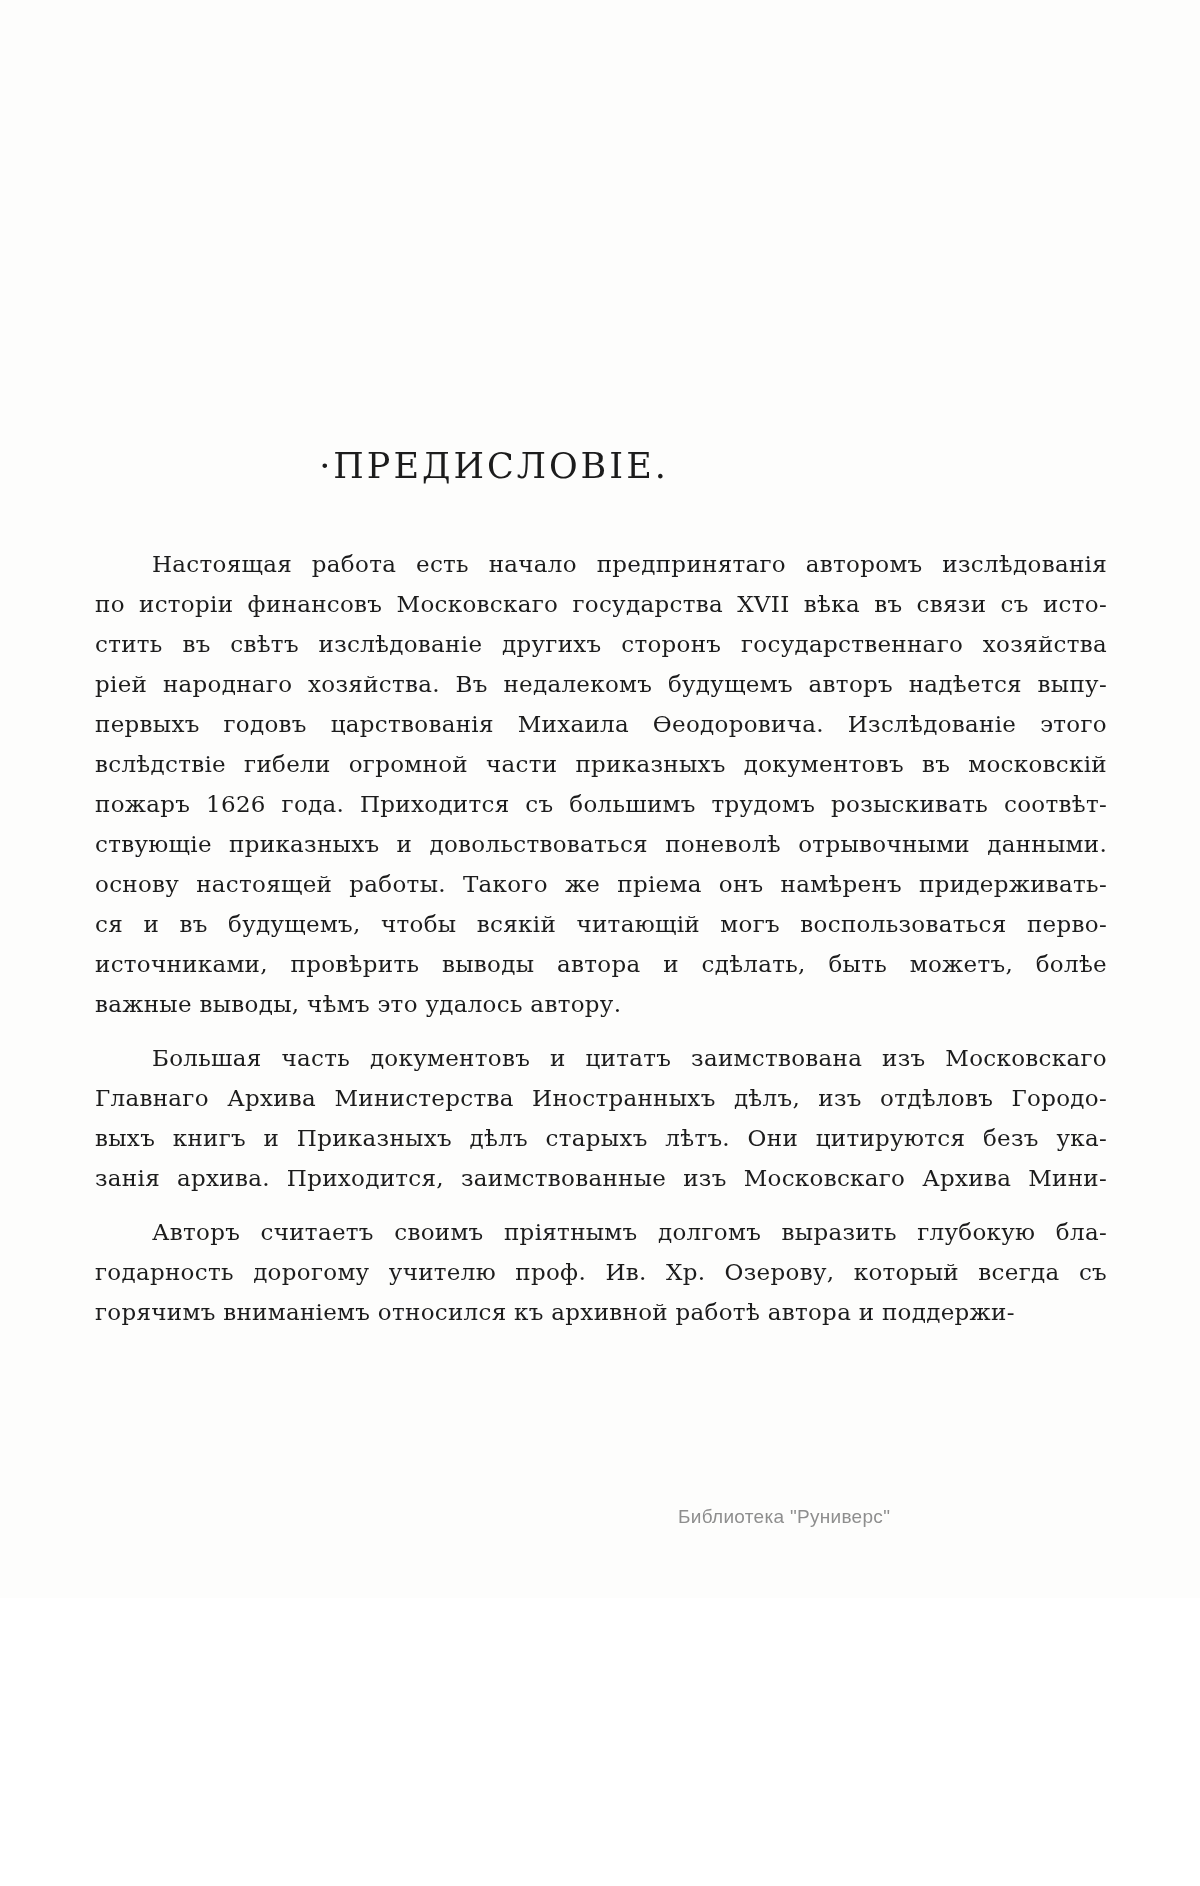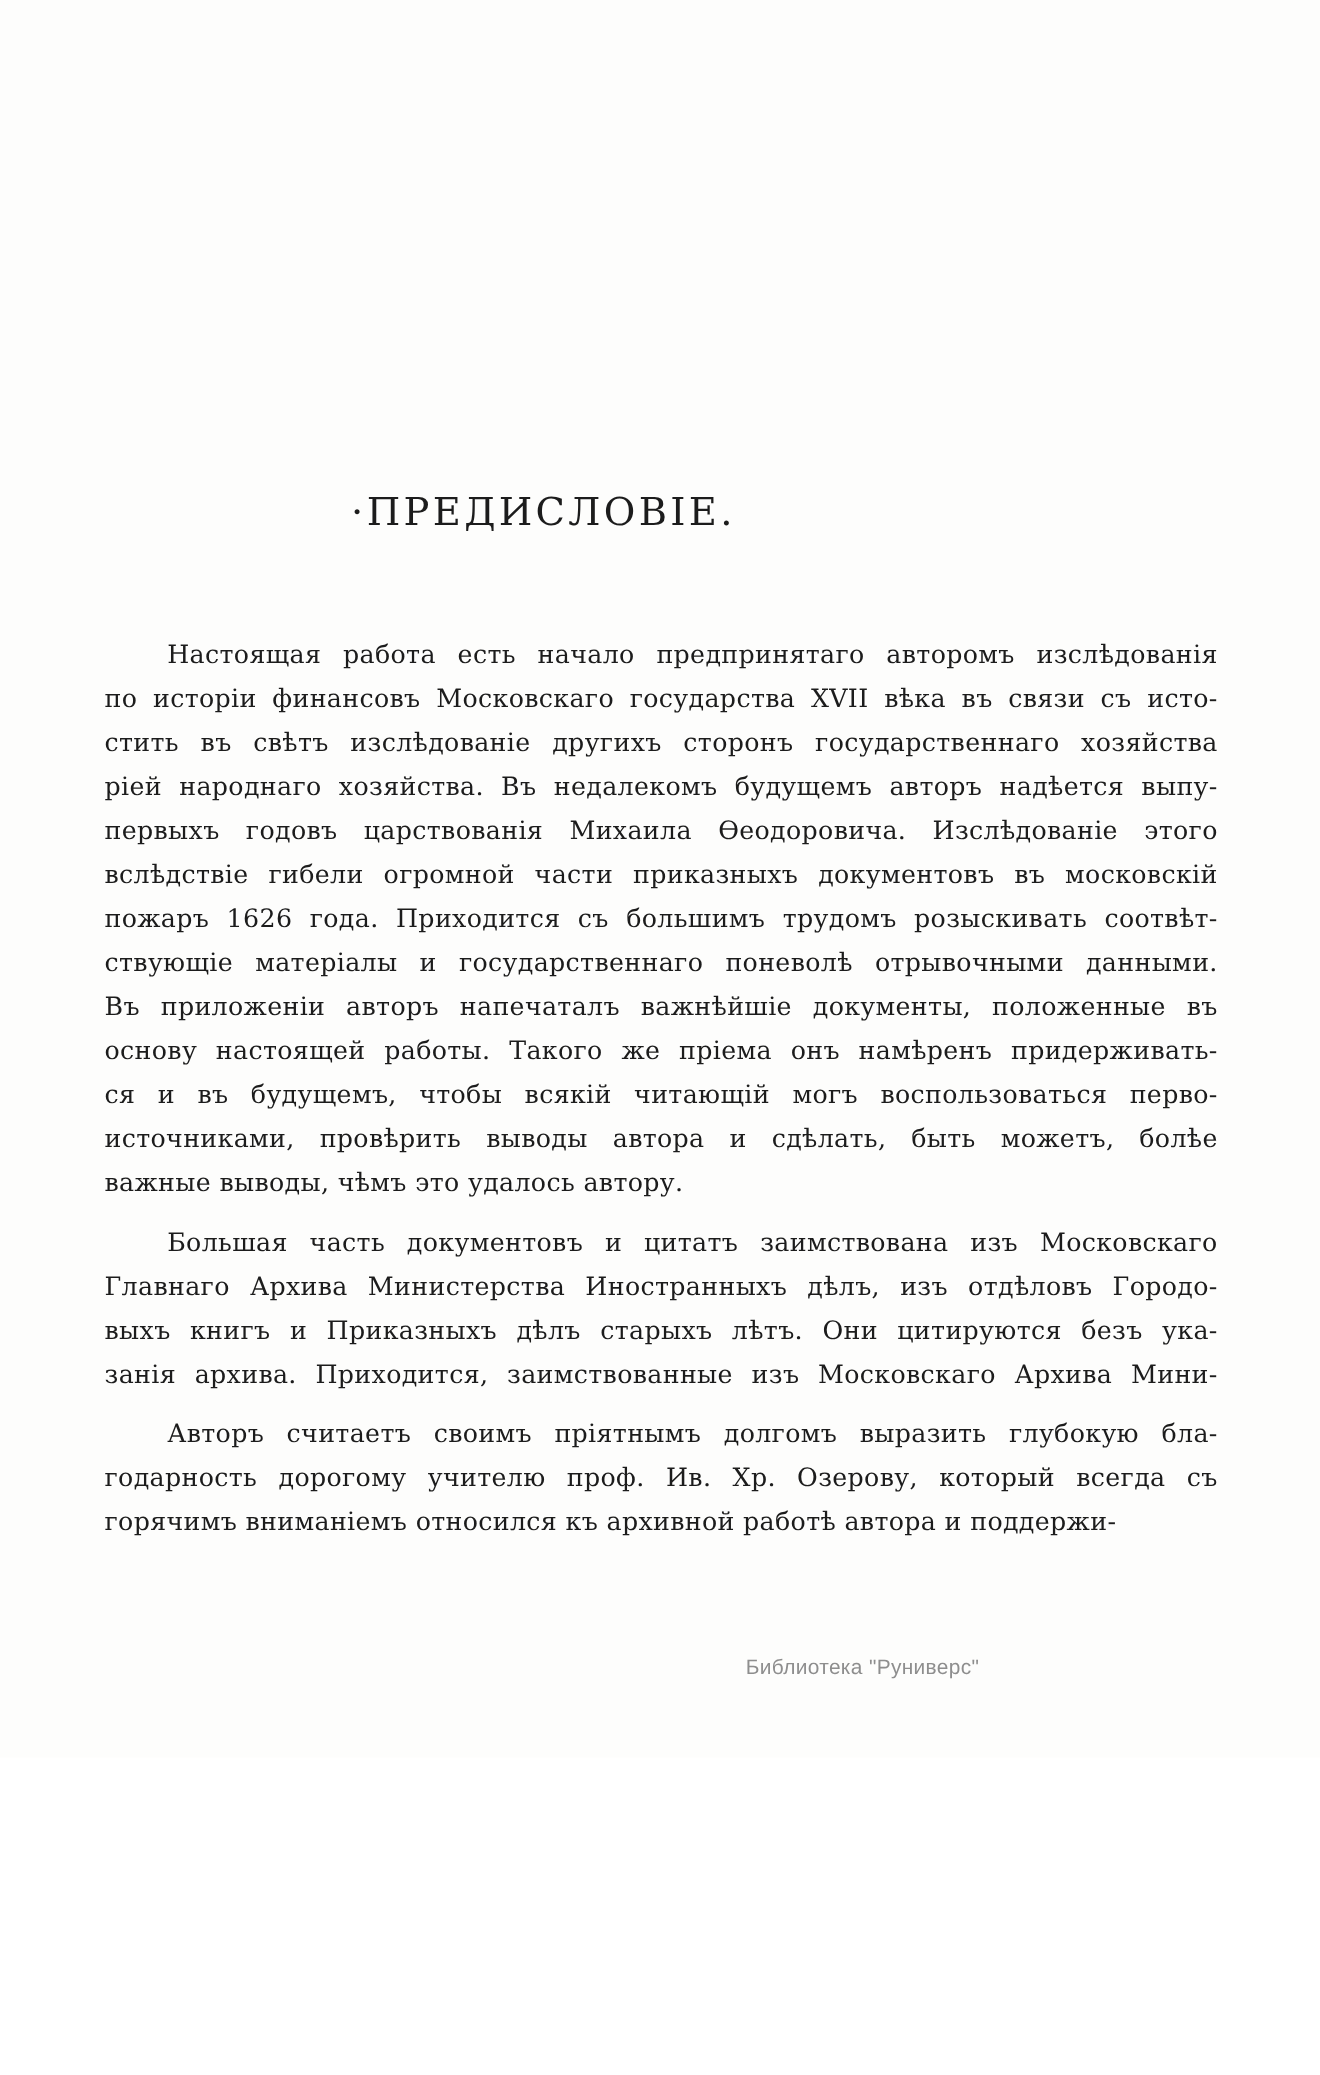--- a/index.html
+++ b/index.html
@@ -24,21 +24,21 @@
     text-align: center;
     transform: translateX(-106px);
     font-size: 35px;
     font-weight: 400;
     letter-spacing: 3px;
     white-space: nowrap;
   }
 
   .text-block {
     position: absolute;
-    top: 576px;
+    top: 544px;
     left: 95px;
     width: 1012px;
     font-size: 23px;
     line-height: 40px;
     letter-spacing: 0.3px;
   }
 
   .paragraph { margin-bottom: 14px; }
 
   .line {
@@ -66,22 +66,21 @@
   <h1 class="title">·ПРЕДИСЛОВІЕ.</h1>
   <div class="text-block">
       <div class="paragraph">
         <div class="line first">Настоящая работа есть начало предпринятаго авторомъ изслѣдованія</div>
         <div class="line">по исторіи финансовъ Московскаго государства XVII вѣка въ связи съ исто-</div>
         <div class="line">стить въ свѣтъ изслѣдованіе другихъ сторонъ государственнаго хозяйства</div>
         <div class="line">ріей народнаго хозяйства. Въ недалекомъ будущемъ авторъ надѣется выпу-</div>
         <div class="line">первыхъ годовъ царствованія Михаила Ѳеодоровича. Изслѣдованіе этого</div>
         <div class="line">вслѣдствіе гибели огромной части приказныхъ документовъ въ московскій</div>
         <div class="line">пожаръ 1626 года. Приходится съ большимъ трудомъ розыскивать соотвѣт-</div>
-        <div class="line">ствующіе матеріалы и государственнаго поневолѣ отрывочными данными.</div>
-        <div class="line">Въ приложеніи авторъ напечаталъ важнѣйшіе документы, положенные въ</div>
+        <div class="line">ствующіе приказныхъ и довольствоваться поневолѣ отрывочными данными.</div>
         <div class="line">основу настоящей работы. Такого же пріема онъ намѣренъ придерживать-</div>
         <div class="line">ся и въ будущемъ, чтобы всякій читающій могъ воспользоваться перво-</div>
         <div class="line">источниками, провѣрить выводы автора и сдѣлать, быть можетъ, болѣе</div>
         <div class="line last">важные выводы, чѣмъ это удалось автору.</div>
       </div>
       <div class="paragraph">
         <div class="line first">Большая часть документовъ и цитатъ заимствована изъ Московскаго</div>
         <div class="line">Главнаго Архива Министерства Иностранныхъ дѣлъ, изъ отдѣловъ Городо-</div>
         <div class="line">выхъ книгъ и Приказныхъ дѣлъ старыхъ лѣтъ. Они цитируются безъ ука-</div>
         <div class="line">занія архива. Приходится, заимствованные изъ Московскаго Архива Мини-</div>

